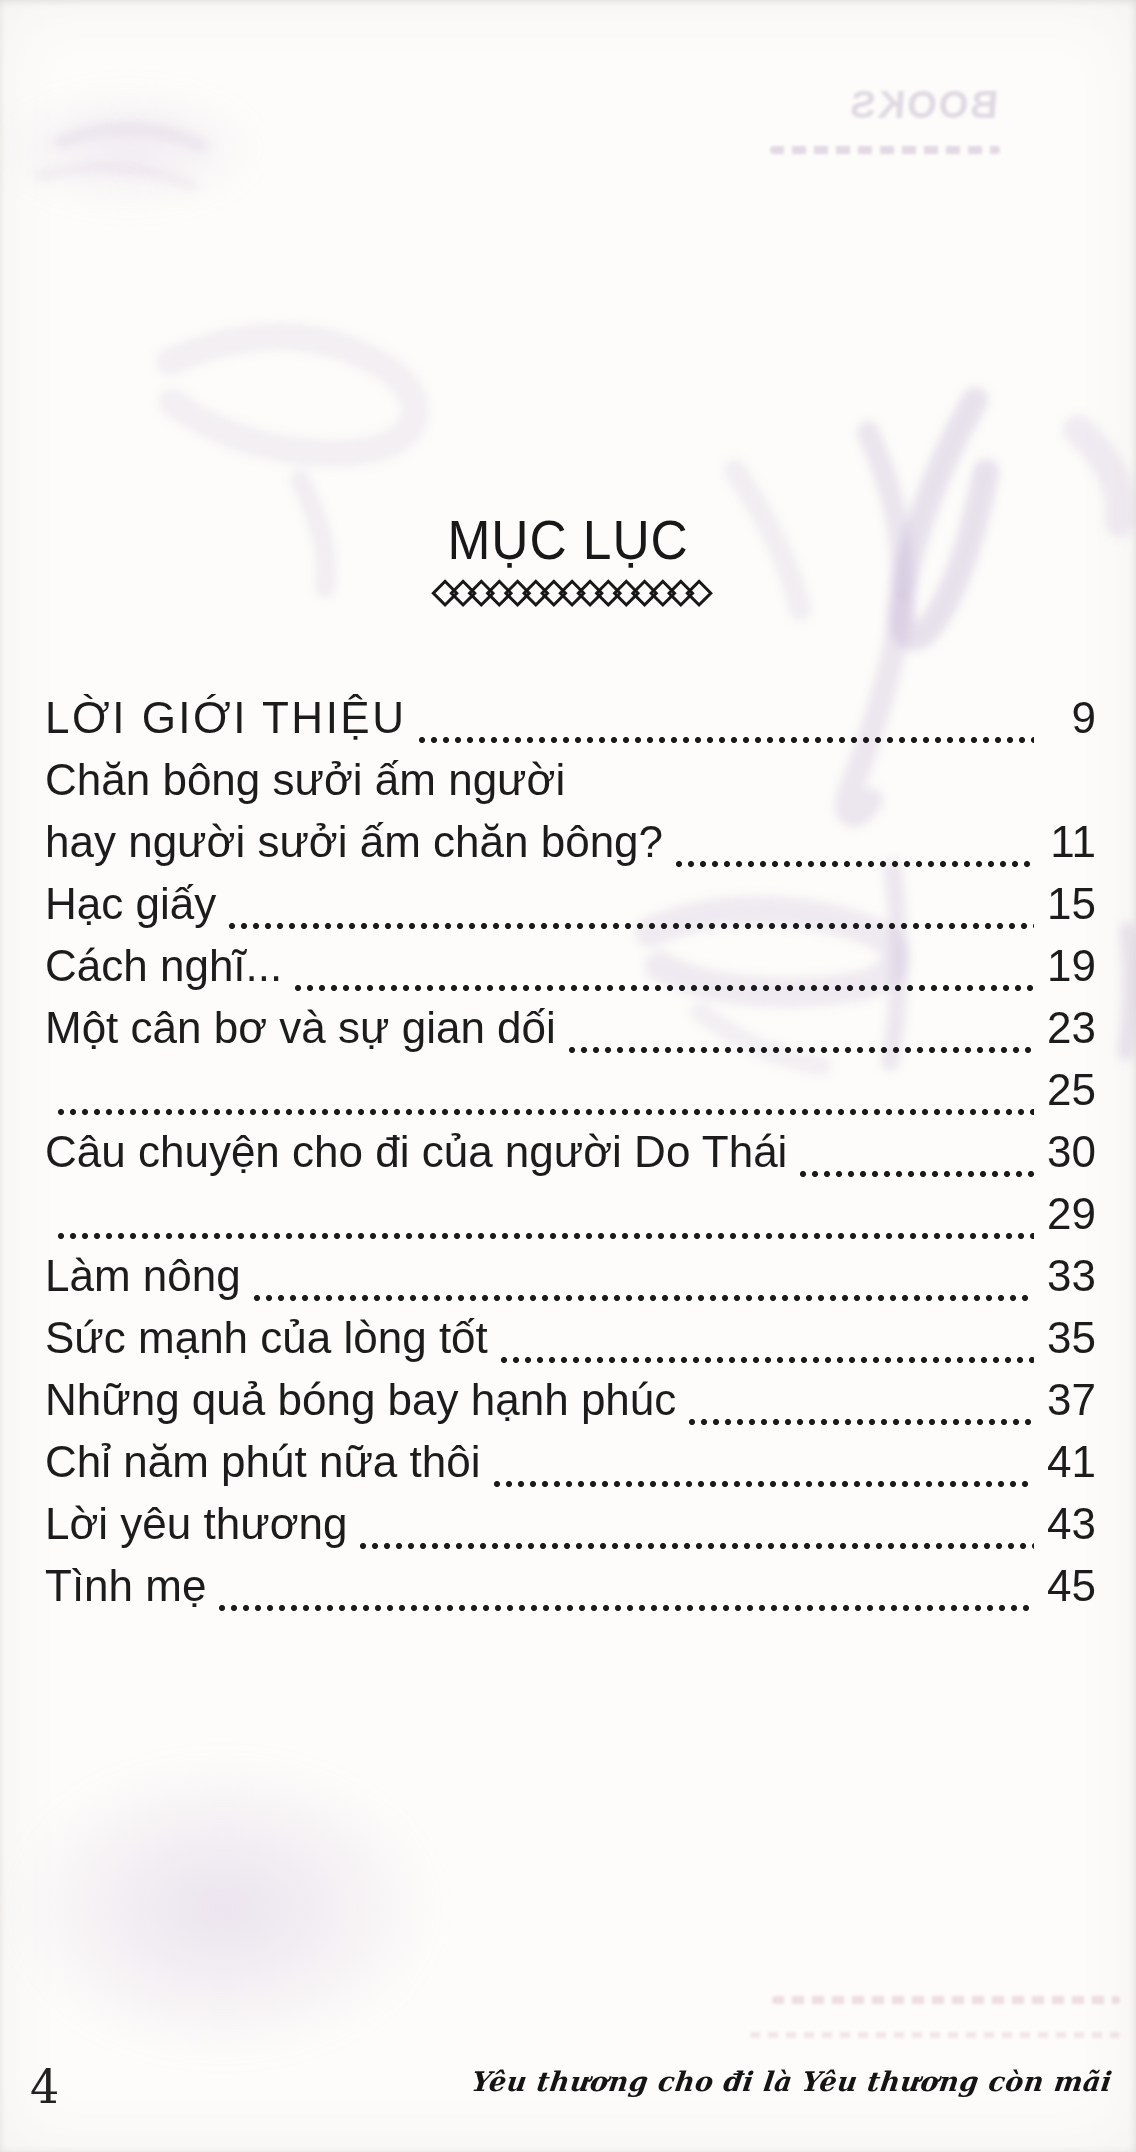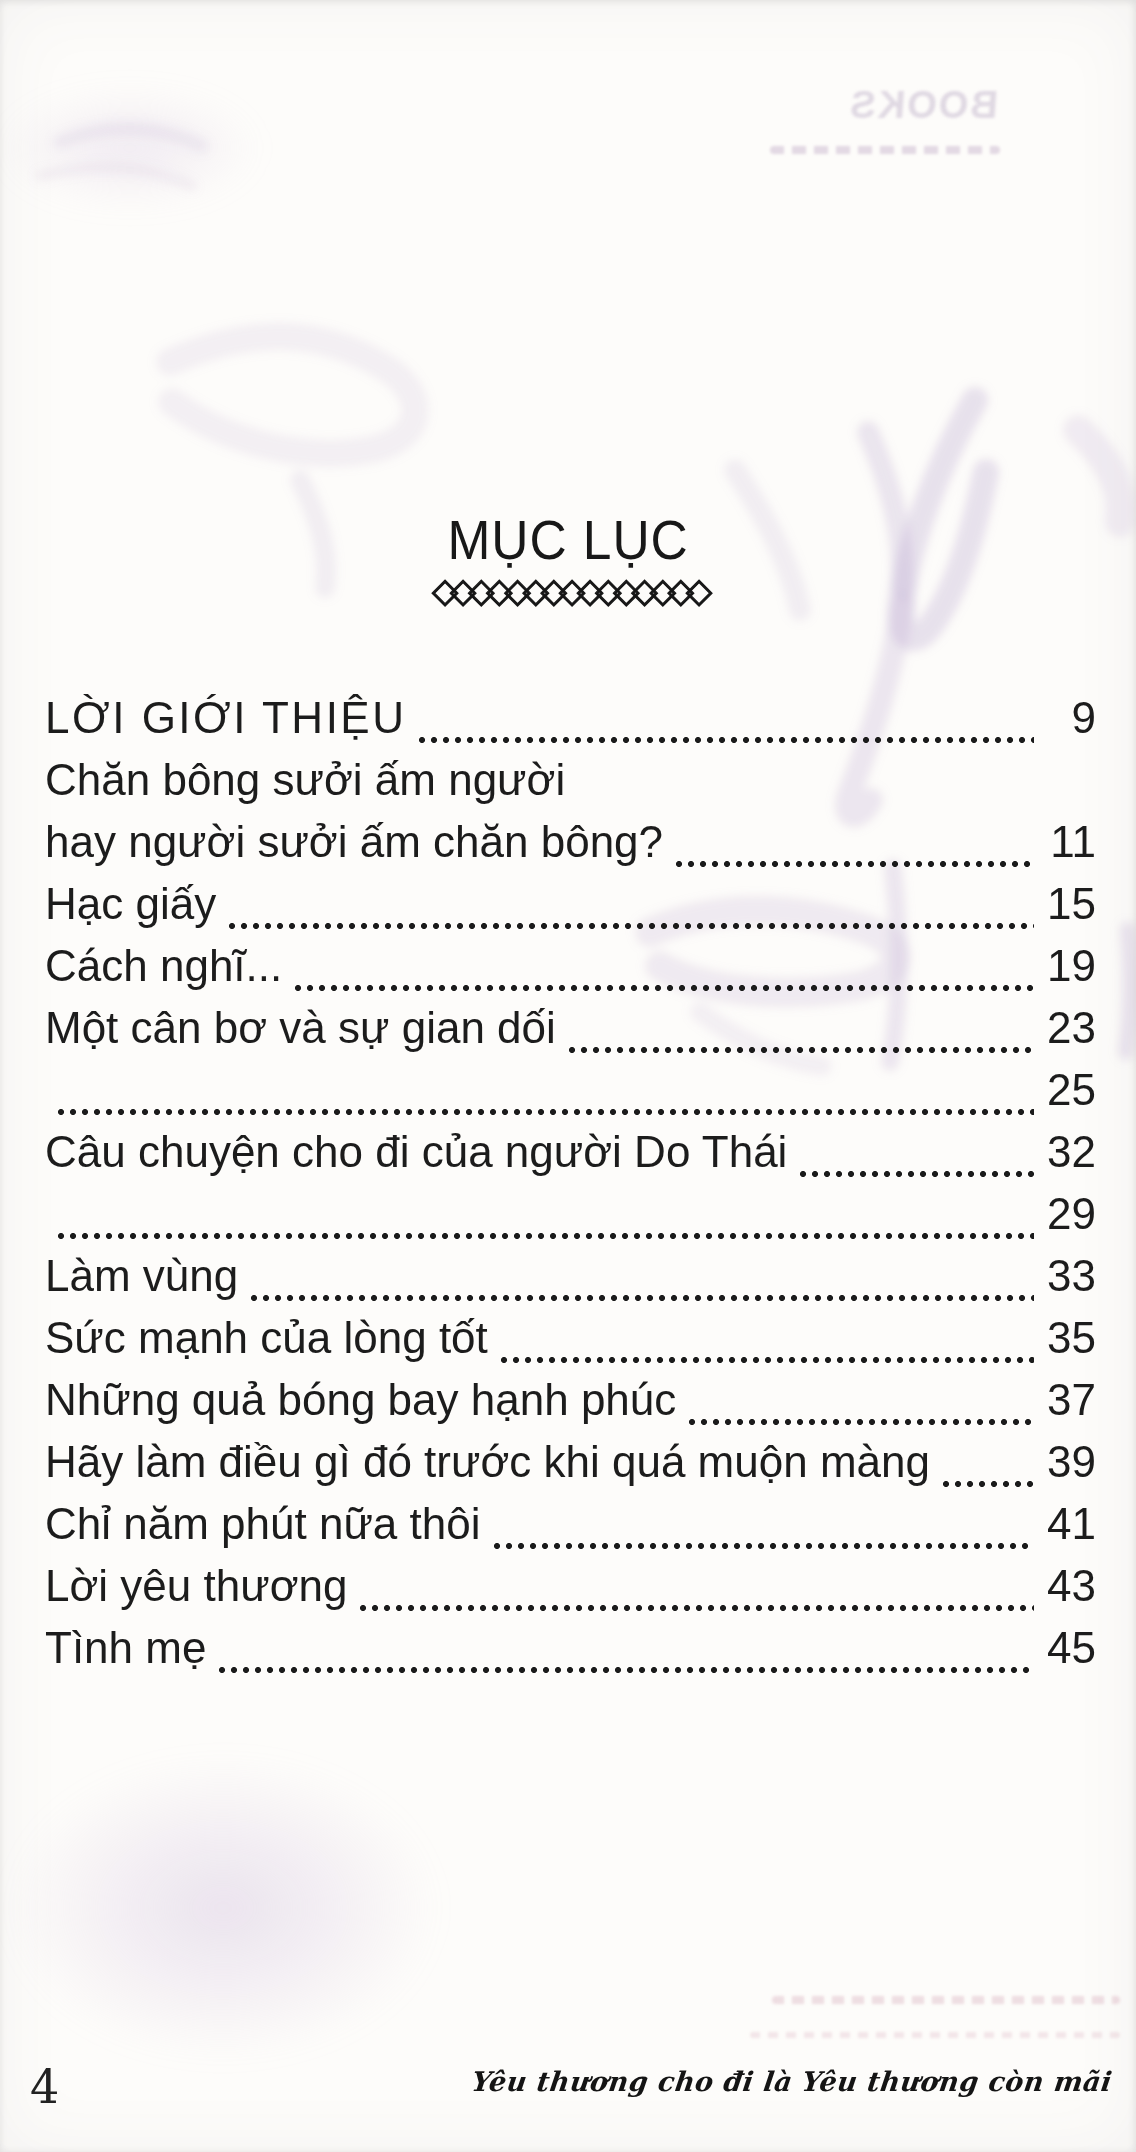--- a/index.html
+++ b/index.html
@@ -151,45 +151,40 @@
       <span class="toc-leader"></span>
       <span class="toc-page-num">23</span>
     </div>
       <div class="toc-row">
       <span class="toc-leader"></span>
       <span class="toc-page-num">25</span>
     </div>
       <div class="toc-row">
       <span class="toc-entry-title">Câu chuyện cho đi của người Do Thái</span>
       <span class="toc-leader"></span>
-      <span class="toc-page-num">32</span>
+      <span class="toc-page-num">30</span>
     </div>
       <div class="toc-row">
       <span class="toc-leader"></span>
       <span class="toc-page-num">29</span>
     </div>
       <div class="toc-row">
-      <span class="toc-entry-title">Làm vùng</span>
+      <span class="toc-entry-title">Làm nông</span>
       <span class="toc-leader"></span>
       <span class="toc-page-num">33</span>
     </div>
       <div class="toc-row">
       <span class="toc-entry-title">Sức mạnh của lòng tốt</span>
       <span class="toc-leader"></span>
       <span class="toc-page-num">35</span>
     </div>
       <div class="toc-row">
       <span class="toc-entry-title">Những quả bóng bay hạnh phúc</span>
       <span class="toc-leader"></span>
       <span class="toc-page-num">37</span>
-    </div>
-      <div class="toc-row">
-      <span class="toc-entry-title">Hãy làm điều gì đó trước khi quá muộn màng</span>
-      <span class="toc-leader"></span>
-      <span class="toc-page-num">39</span>
     </div>
       <div class="toc-row">
       <span class="toc-entry-title">Chỉ năm phút nữa thôi</span>
       <span class="toc-leader"></span>
       <span class="toc-page-num">41</span>
     </div>
       <div class="toc-row">
       <span class="toc-entry-title">Lời yêu thương</span>
       <span class="toc-leader"></span>
       <span class="toc-page-num">43</span>

